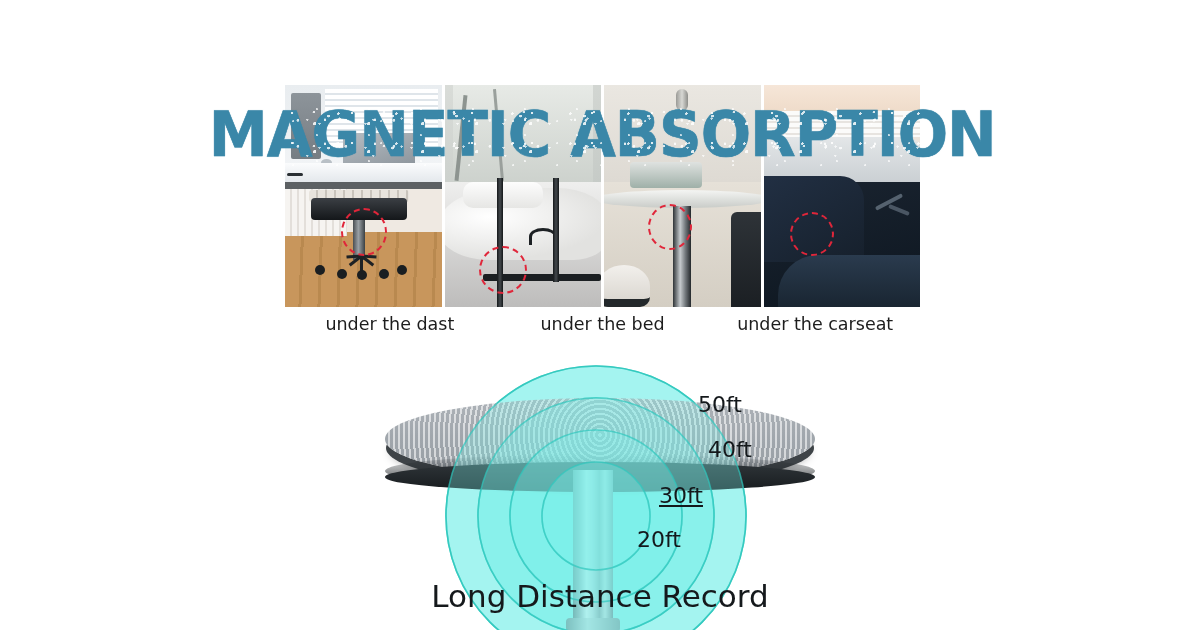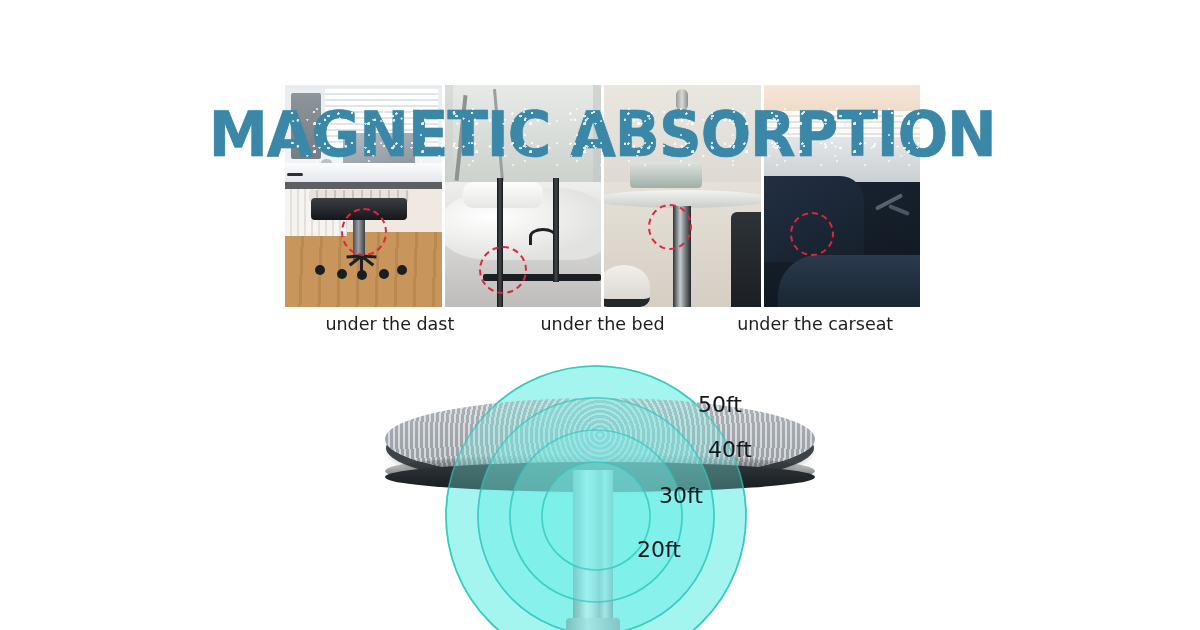--- a/index.html
+++ b/index.html
@@ -300,17 +300,18 @@
       <g id="ring-layer-front">
           <ellipse cx="596" cy="166" rx="150" ry="150" fill="#7df0ea" fill-opacity="0.33" stroke="#2fc8bd" stroke-opacity="0.7" stroke-width="1.6"></ellipse>
           <ellipse cx="596" cy="166" rx="118" ry="118" fill="#7df0ea" fill-opacity="0.33" stroke="#2fc8bd" stroke-opacity="0.7" stroke-width="1.6"></ellipse>
           <ellipse cx="596" cy="166" rx="86" ry="86" fill="#7df0ea" fill-opacity="0.33" stroke="#2fc8bd" stroke-opacity="0.7" stroke-width="1.6"></ellipse>
           <ellipse cx="596" cy="166" rx="54" ry="54" fill="#7df0ea" fill-opacity="0.33" stroke="#2fc8bd" stroke-opacity="0.7" stroke-width="1.6"></ellipse>
         </g>
     </svg>
 
     <div class="ftlabel" style="left:698px;top:42px;">50ft</div>
     <div class="ftlabel" style="left:680px;top:87px;margin-left:28px;">40ft</div>
-    <div class="ftlabel" style="left:659px;top:133px;">30ft</div>
-    <div class="ftlabel" style="left:637px;top:187px;text-align:center;">20ft</div>
-
+    <div class="ftlabel" style="left:659px;top:133px;text-decoration:underline;">30ft</div>
+    <div class="ftlabel" style="left:637px;top:177px;text-align:center;">20ft</div>
+
+    <div class="tagline">Long Distance Record</div>
   </div>
 </div>
 
 </body></html>

